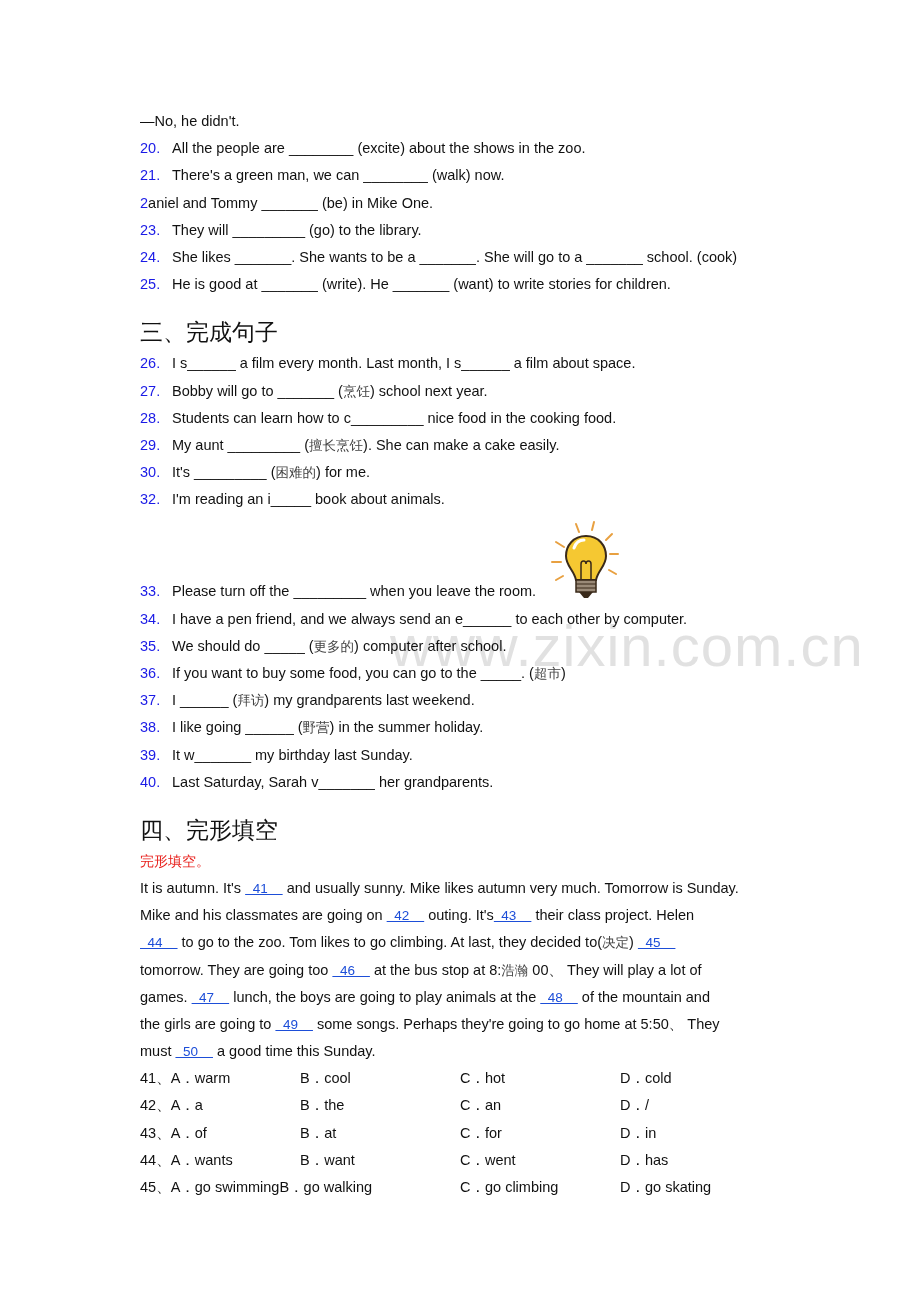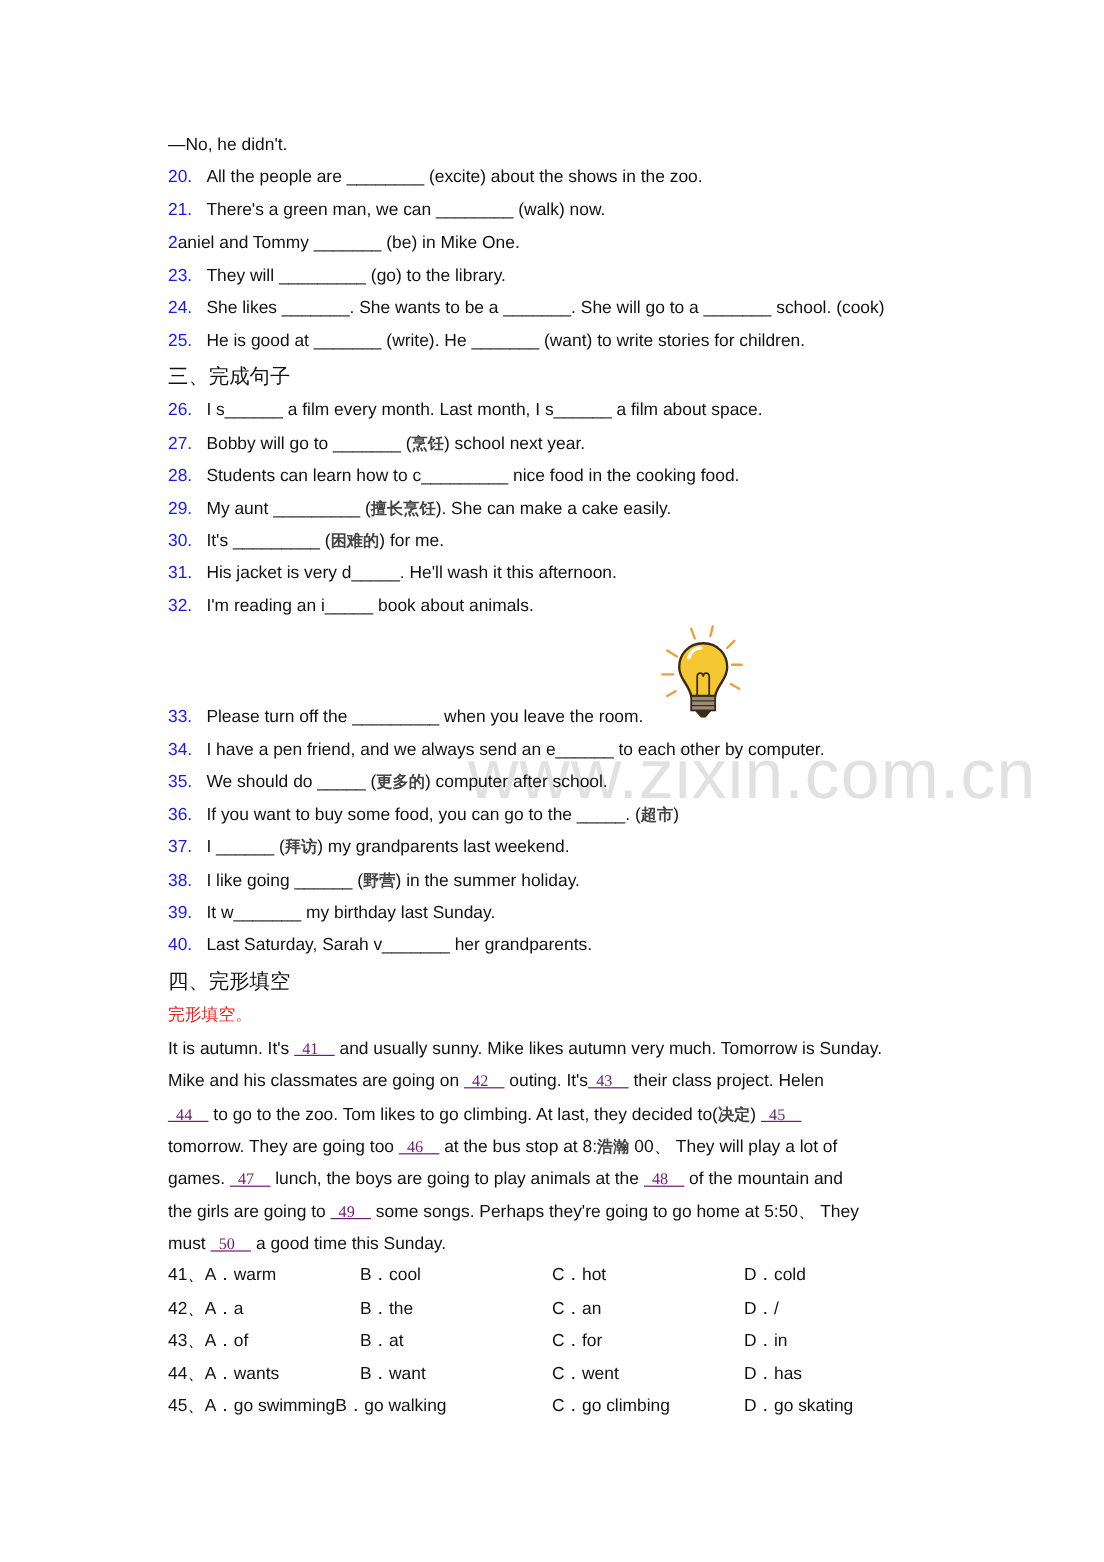--- a/index.html
+++ b/index.html
@@ -4,24 +4,24 @@
 <style>
   html, body { margin: 0; padding: 0; background: #ffffff; }
   body {
     width: 920px; height: 1302px; position: relative; overflow: hidden;
     font-family: "Liberation Sans", "DejaVu Sans", sans-serif;
     color: #111111; font-size: 14.5px;
   }
   .page { position: absolute; left: 140px; top: 108px; width: 660px; }
   .line { height: 27.2px; line-height: 27.2px; white-space: nowrap; position: relative; }
   .num { color: #1a1ae6; display: inline-block; width: 32px; }
-  .section-title { font-size: 17px; font-family: Liberation Serif, serif; height: 31px; line-height: 31px; color: #111; }
+  .section-title { font-size: 23px; font-family: Liberation Mono, monospace; height: 31px; line-height: 31px; color: #111; margin-top: 21px; }
   .red-note { color: #e8201c; font-family: "DejaVu Serif", serif; font-size: 14px; height: 27px; line-height: 27px; }
-  .cn { font-family: "DejaVu Serif", serif; color: #444; font-size: 13.5px; font-weight: bold; }
-  .blank-num { display: inline-block; text-decoration: underline; font-family: Liberation Serif, serif; color: #701a75; font-size: 13.5px; text-align: center; }
+  .cn { font-family: "DejaVu Serif", serif; color: #444; font-size: 13.5px; }
+  .blank-num { display: inline-block; text-decoration: underline; font-family: Liberation Sans, sans-serif; color: #1d4ed8; font-size: 13.5px; text-align: center; }
   .watermark {
     position: absolute; left: 390px; top: 596px; font-size: 58px; color: #d8d8d8;
     font-family: "Liberation Sans", sans-serif; letter-spacing: 1px; opacity: 0.75;
     pointer-events: none; z-index: 0; margin-top: 16px;
   }
   .content { position: relative; z-index: 1; }
   .bulb { position: absolute; left: 546px; top: 518px; width: 80px; height: 90px; z-index: 2; }
   .spacer { height: 65px; }
   .opt-row { display: flex; height: 27.2px; line-height: 27.2px; white-space: nowrap; }
   .opt-row .c { width: 160px; }
@@ -64,21 +64,20 @@
       <div class="line"><span class="num">25.</span><span>He is good at _______ (write). He _______ (want) to write stories for children.</span></div>
     </div>
 
   <div class="section-title">三、完成句子</div>
   <div id="s3-items-a">
       <div class="line"><span class="num">26.</span><span>I s______ a film every month. Last month, I s______ a film about space.</span></div>
       <div class="line"><span class="num">27.</span><span>Bobby will go to _______ (</span><span class="cn">烹饪</span><span>) school next year.</span></div>
       <div class="line"><span class="num">28.</span><span>Students can learn how to c_________ nice food in the cooking food.</span></div>
       <div class="line"><span class="num">29.</span><span>My aunt _________ (</span><span class="cn">擅长烹饪</span><span>). She can make a cake easily.</span></div>
       <div class="line"><span class="num">30.</span><span>It's _________ (</span><span class="cn">困难的</span><span>) for me.</span></div>
-      <div class="line"><span class="num">31.</span><span>His jacket is very d_____. He'll wash it this afternoon.</span></div>
       <div class="line"><span class="num">32.</span><span>I'm reading an i_____ book about animals.</span></div>
     </div>
   <div class="spacer"></div>
   <div id="s3-items-b">
       <div class="line"><span class="num">33.</span><span>Please turn off the _________ when you leave the room.</span></div>
       <div class="line"><span class="num">34.</span><span>I have a pen friend, and we always send an e______ to each other by computer.</span></div>
       <div class="line"><span class="num">35.</span><span>We should do _____ (</span><span class="cn">更多的</span><span>) computer after school.</span></div>
       <div class="line"><span class="num">36.</span><span>If you want to buy some food, you can go to the _____. (</span><span class="cn">超市</span><span>)</span></div>
       <div class="line"><span class="num">37.</span><span>I ______ (</span><span class="cn">拜访</span><span>) my grandparents last weekend.</span></div>
       <div class="line"><span class="num">38.</span><span>I like going ______ (</span><span class="cn">野营</span><span>) in the summer holiday.</span></div>

